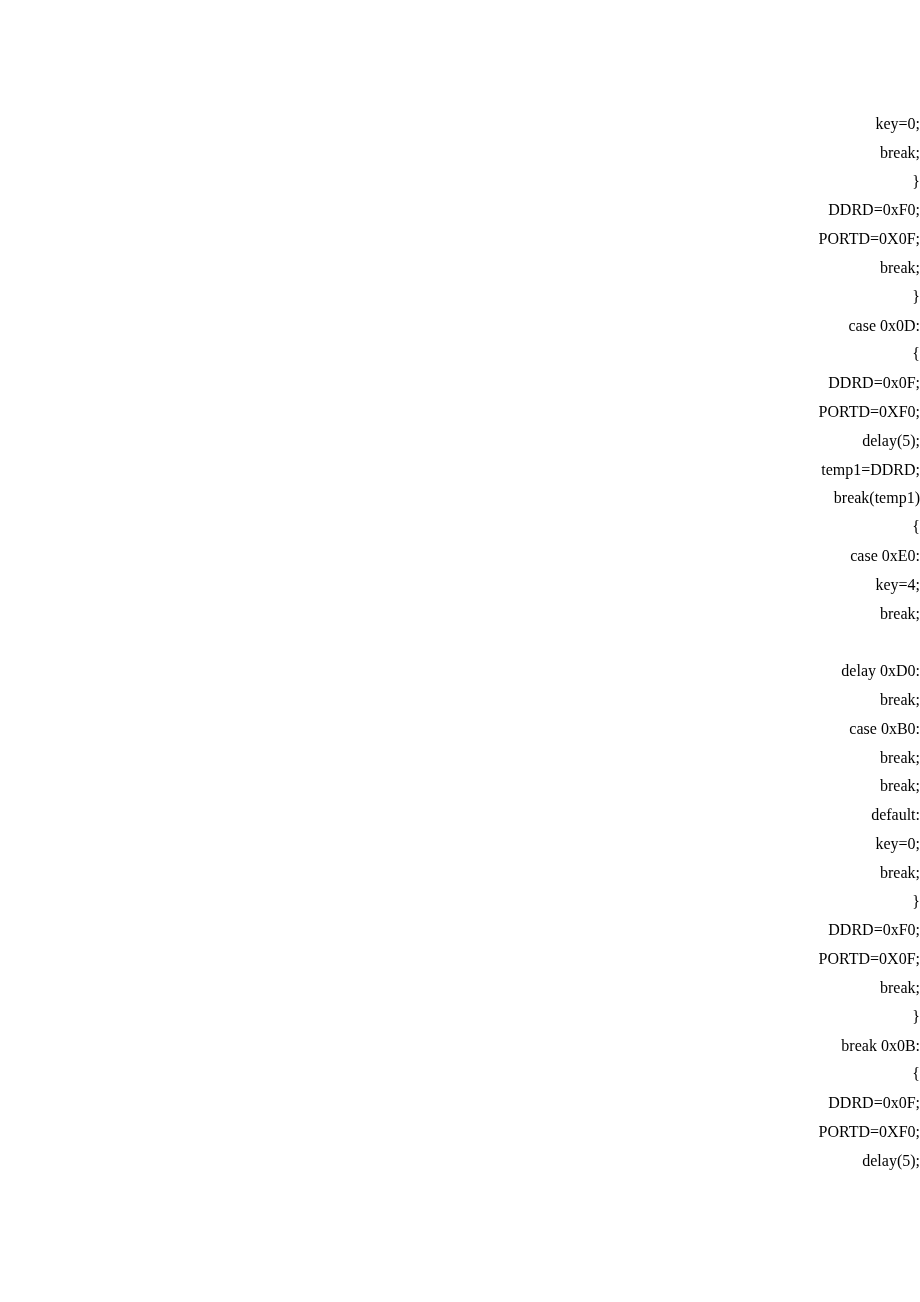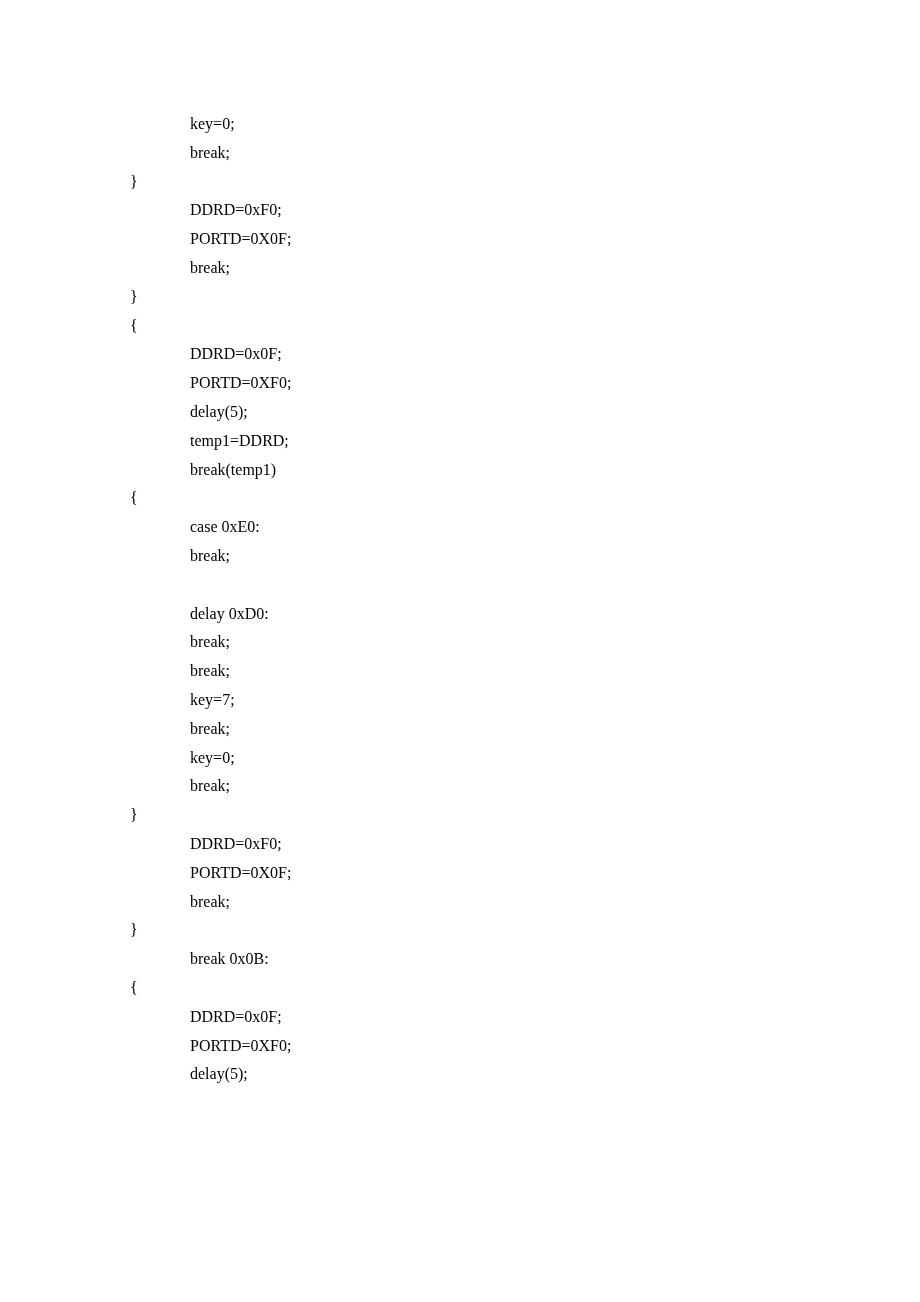--- a/index.html
+++ b/index.html
@@ -7,50 +7,54 @@
       font-family: "Times New Roman", Times, serif;
       font-size: 16px;
       color: #000;
       margin: 0;
       padding: 110px 0 0 130px;
       line-height: 1.8;
     }
     .code-line {
       white-space: pre;
       font-family: "Times New Roman", Times, serif;
+      text-align: right;
     }
     .indent-0 { padding-left: 0; }
     .indent-1 { padding-left: 60px; }
   </style>
 </head>
 <body>
 
 <div id="code-container">
     <div class="code-line indent-1">key=0;</div>
     <div class="code-line indent-1">break;</div>
     <div class="code-line indent-0">}</div>
     <div class="code-line indent-1">DDRD=0xF0;</div>
     <div class="code-line indent-1">PORTD=0X0F;</div>
     <div class="code-line indent-1">break;</div>
     <div class="code-line indent-0">}</div>
+    <div class="code-line indent-1">case 0x0D:</div>
     <div class="code-line indent-0">{</div>
     <div class="code-line indent-1">DDRD=0x0F;</div>
     <div class="code-line indent-1">PORTD=0XF0;</div>
     <div class="code-line indent-1">delay(5);</div>
     <div class="code-line indent-1">temp1=DDRD;</div>
     <div class="code-line indent-1">break(temp1)</div>
     <div class="code-line indent-0">{</div>
     <div class="code-line indent-1">case 0xE0:</div>
+    <div class="code-line indent-1">key=4;</div>
     <div class="code-line indent-1">break;</div>
     <div class="code-line indent-1">&nbsp;</div>
     <div class="code-line indent-1">delay 0xD0:</div>
     <div class="code-line indent-1">break;</div>
+    <div class="code-line indent-1">case 0xB0:</div>
     <div class="code-line indent-1">break;</div>
-    <div class="code-line indent-1">key=7;</div>
     <div class="code-line indent-1">break;</div>
+    <div class="code-line indent-1">default:</div>
     <div class="code-line indent-1">key=0;</div>
     <div class="code-line indent-1">break;</div>
     <div class="code-line indent-0">}</div>
     <div class="code-line indent-1">DDRD=0xF0;</div>
     <div class="code-line indent-1">PORTD=0X0F;</div>
     <div class="code-line indent-1">break;</div>
     <div class="code-line indent-0">}</div>
     <div class="code-line indent-1">break 0x0B:</div>
     <div class="code-line indent-0">{</div>
     <div class="code-line indent-1">DDRD=0x0F;</div>

